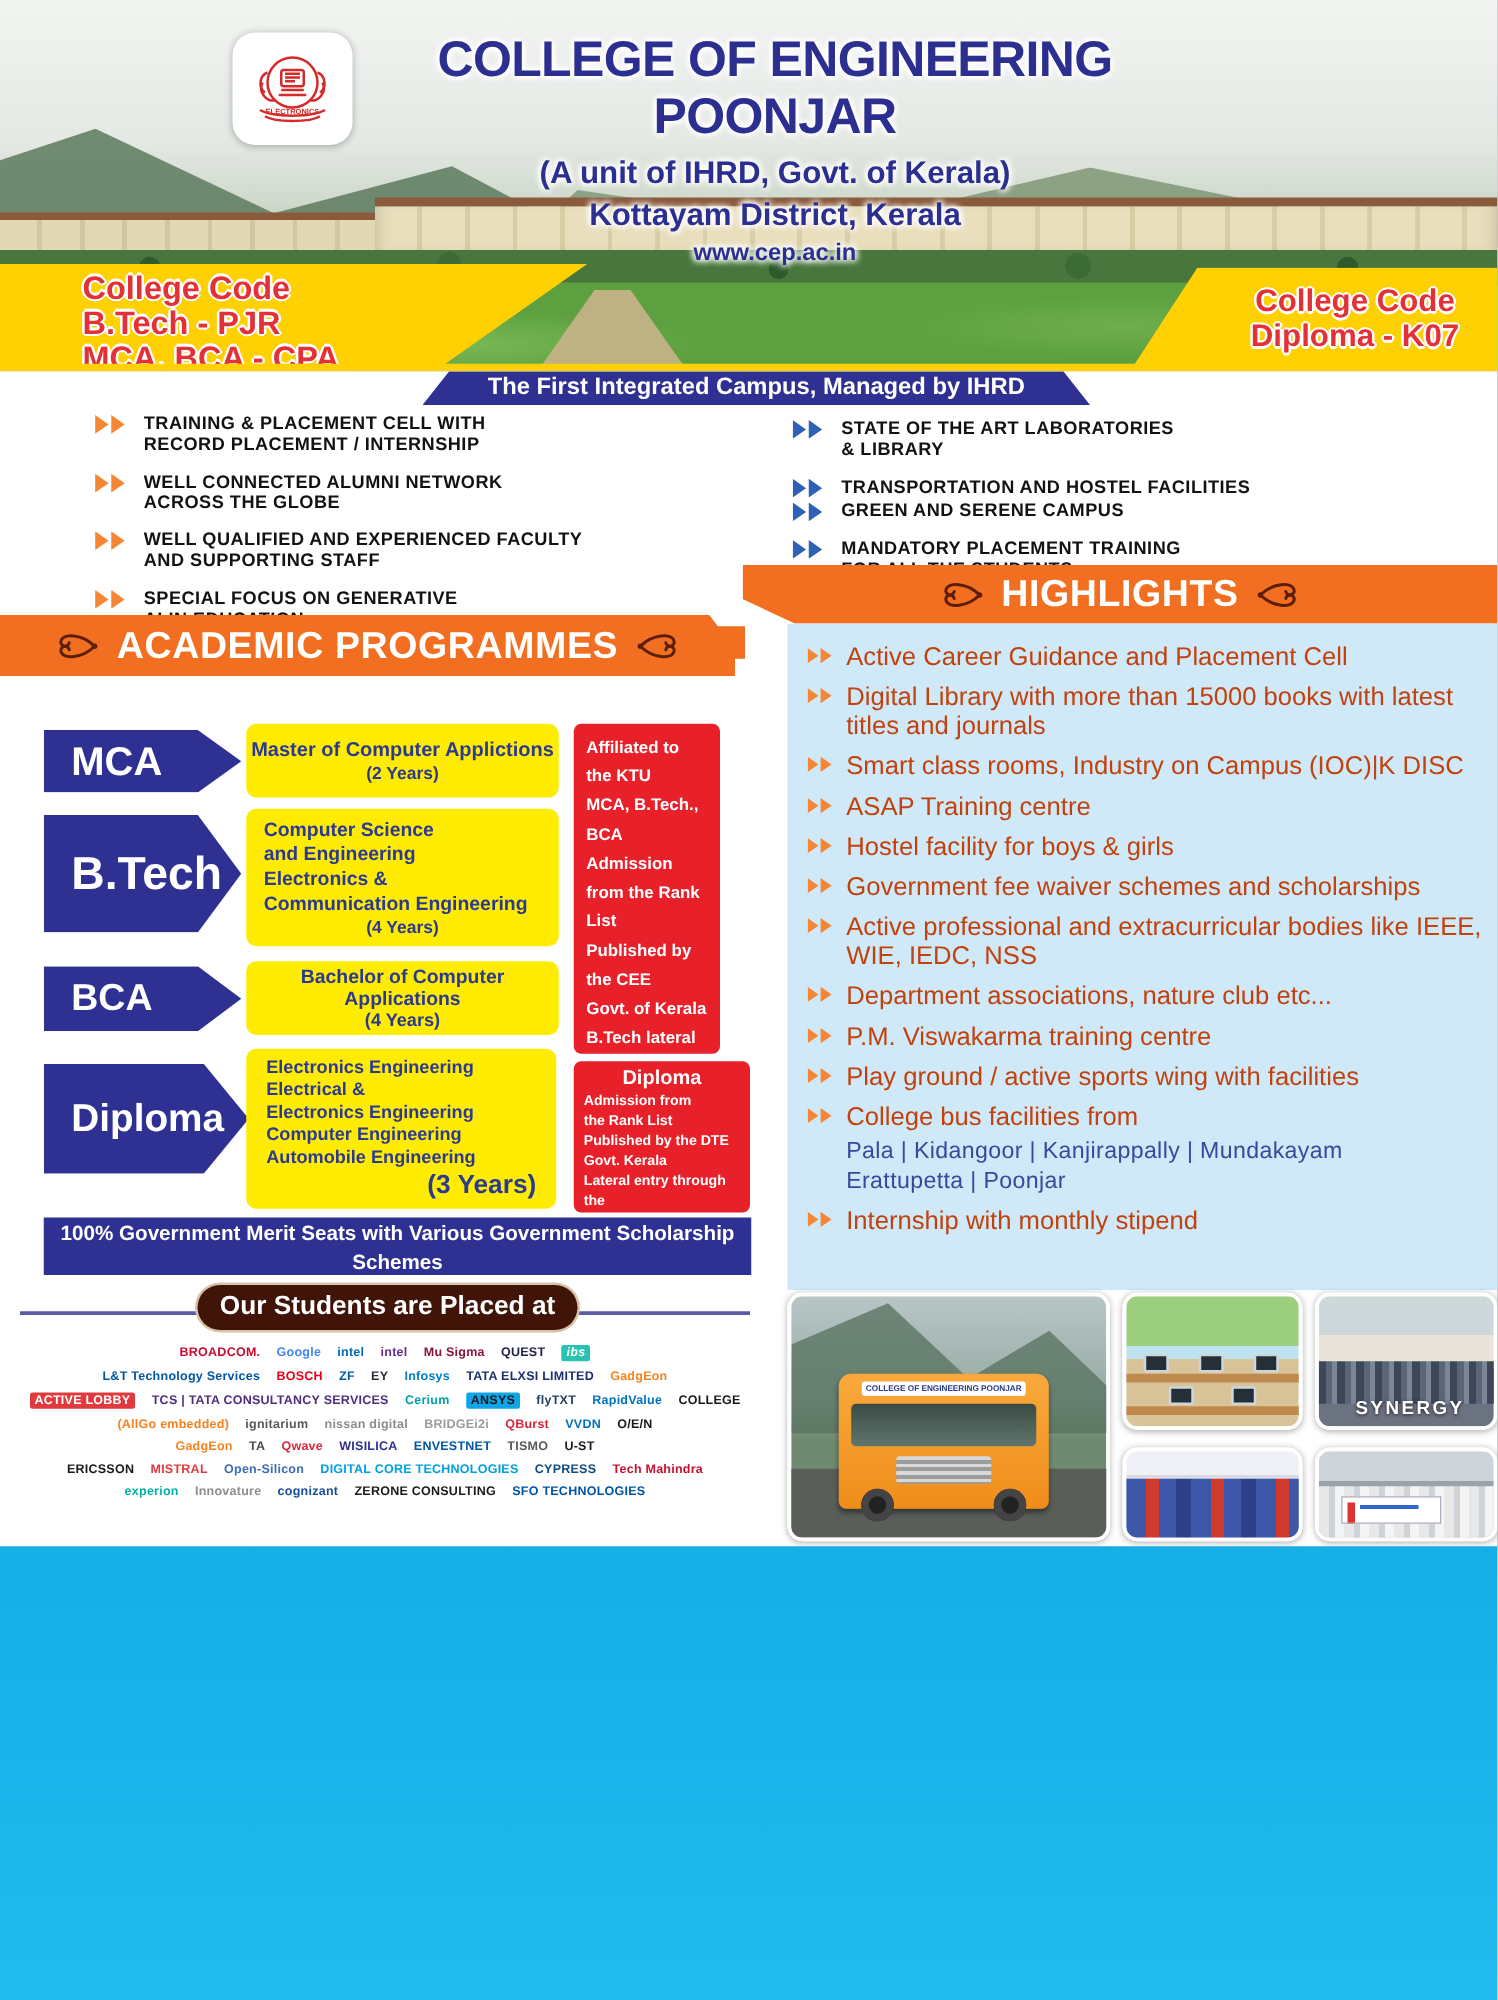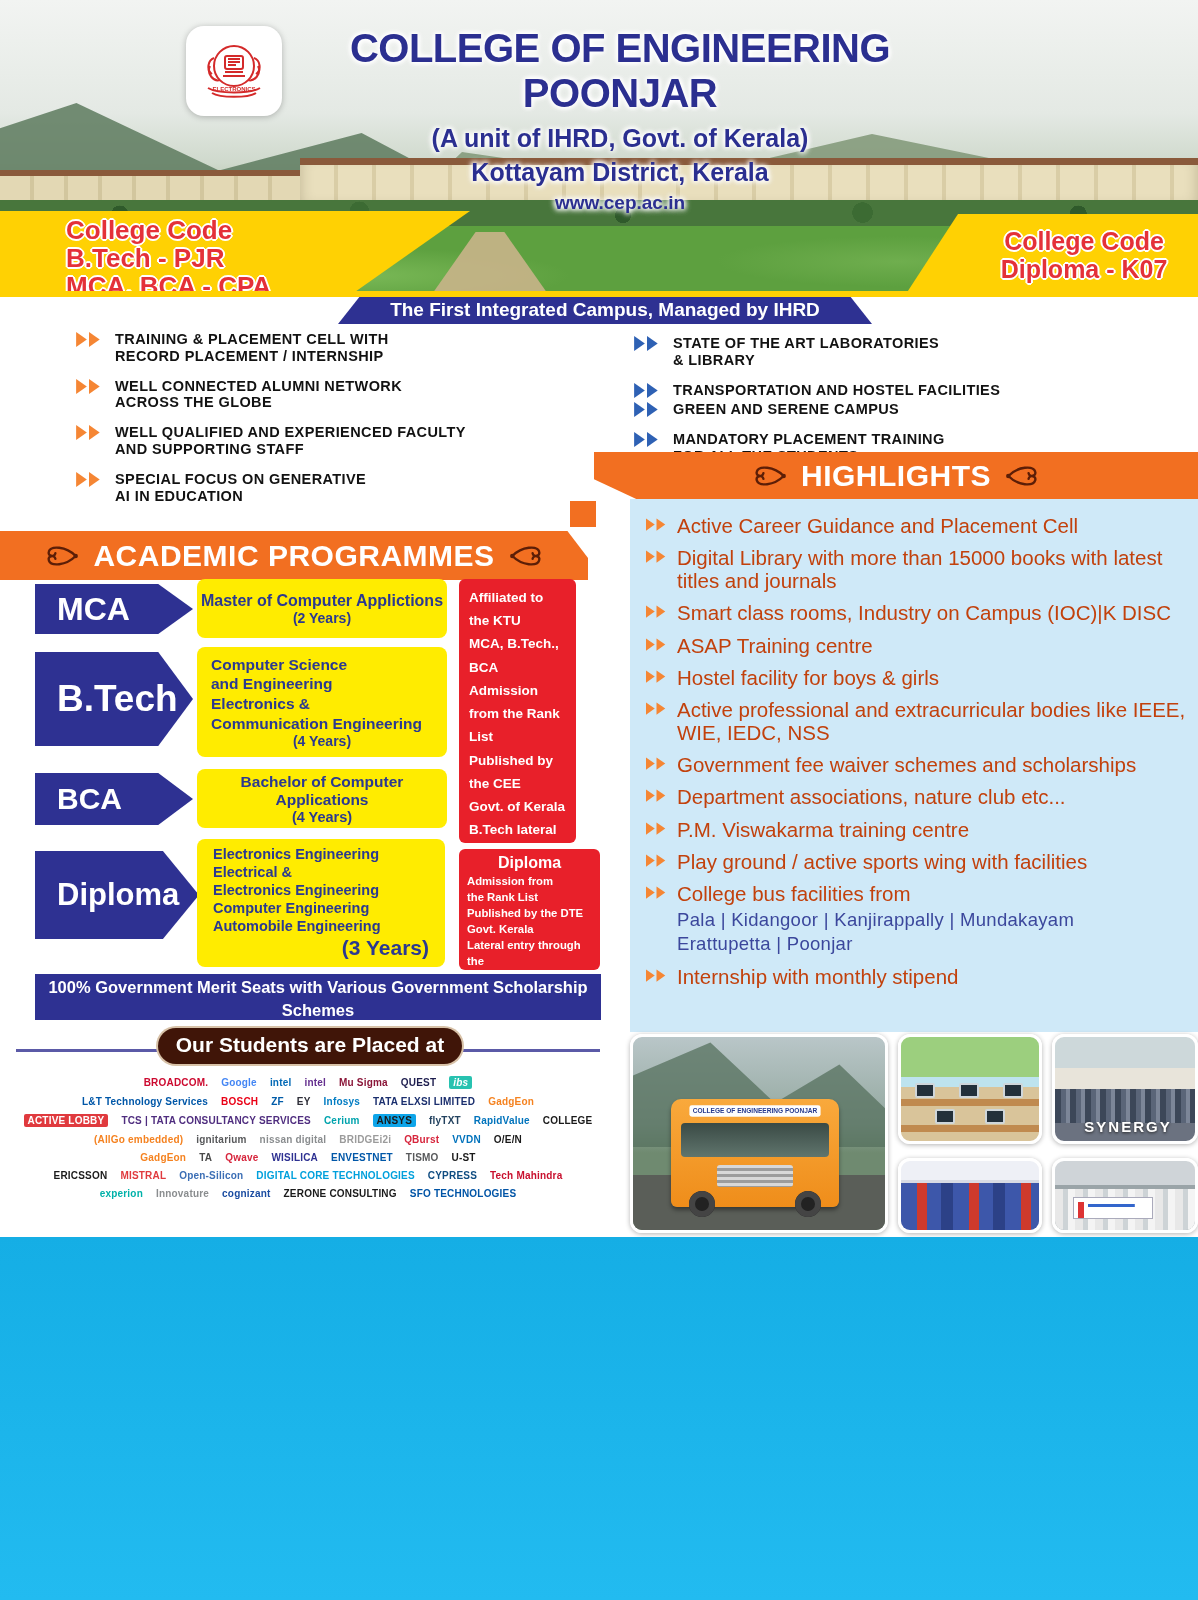--- a/index.html
+++ b/index.html
@@ -58,21 +58,21 @@
   .feat-right { left:634px; top:335px; width:560px; }
   .feat { display:flex; gap:13px; margin-bottom:13px; }
   .feat.tight { margin-bottom:3px; }
   .feat-text { font-size:14.5px; font-weight:800; letter-spacing:.4px; line-height:1.16; color:#121212; white-space:pre-line; }
   .chev { width:26px; height:15px; flex:0 0 26px; margin-top:1px; }
   .chev.orange { color:#f58634; } .chev.blue { color:#2e61b4; }
 
   
   .sec-head { position:absolute; background:#f26f21; color:#fff; display:flex; align-items:center; justify-content:center; gap:14px; }
   .sec-head .txt { font-size:30px; font-weight:900; letter-spacing:.5px; }
-  .head-academics { left:0; top:531px; width:588px; height:49px; clip-path:polygon(0 0,96.5% 0,100% 55%,100% 100%,0 100%); }
+  .head-academics { left:0; top:492px; width:588px; height:49px; clip-path:polygon(0 0,96.5% 0,100% 55%,100% 100%,0 100%); }
   .head-highlights { left:594px; top:452px; width:604px; height:47px; clip-path:polygon(0 0,100% 0,100% 100%,7% 100%,0 58%); }
   .orange-square { position:absolute; left:570px; top:501px; width:26px; height:26px; background:#f26f21; }
   .flourish { width:38px; height:24px; color:#5c1e07; }
 
   
   .parrow { position:absolute; background:#2e3192; color:#fff; font-weight:900; display:flex; align-items:center;
             padding-left:22px; clip-path:polygon(0 0,78% 0,100% 50%,78% 100%,0 100%); }
   .ybox { position:absolute; background:#ffec00; border-radius:8px; color:#2b3990; font-weight:800;
           display:flex; flex-direction:column; justify-content:center; }
   .ybox .desc { white-space:pre-line; }
@@ -463,27 +463,27 @@
     <div class="hl-item">
       <svg class="hl-chev">
           <use href="#chev2" fill="currentColor"></use>
         </svg>
       <div class="hl-text">Hostel facility for boys &amp; girls</div>
     </div>
     <div class="hl-item">
       <svg class="hl-chev">
           <use href="#chev2" fill="currentColor"></use>
         </svg>
+      <div class="hl-text">Government fee waiver schemes and scholarships</div>
+    </div>
+    <div class="hl-item">
+      <svg class="hl-chev">
+          <use href="#chev2" fill="currentColor"></use>
+        </svg>
       <div class="hl-text">Active professional and extracurricular bodies like IEEE, WIE, IEDC, NSS</div>
-    </div>
-    <div class="hl-item">
-      <svg class="hl-chev">
-          <use href="#chev2" fill="currentColor"></use>
-        </svg>
-      <div class="hl-text">Government fee waiver schemes and scholarships</div>
     </div>
     <div class="hl-item">
       <svg class="hl-chev">
           <use href="#chev2" fill="currentColor"></use>
         </svg>
       <div class="hl-text">Department associations, nature club etc...</div>
     </div>
     <div class="hl-item">
       <svg class="hl-chev">
           <use href="#chev2" fill="currentColor"></use>

